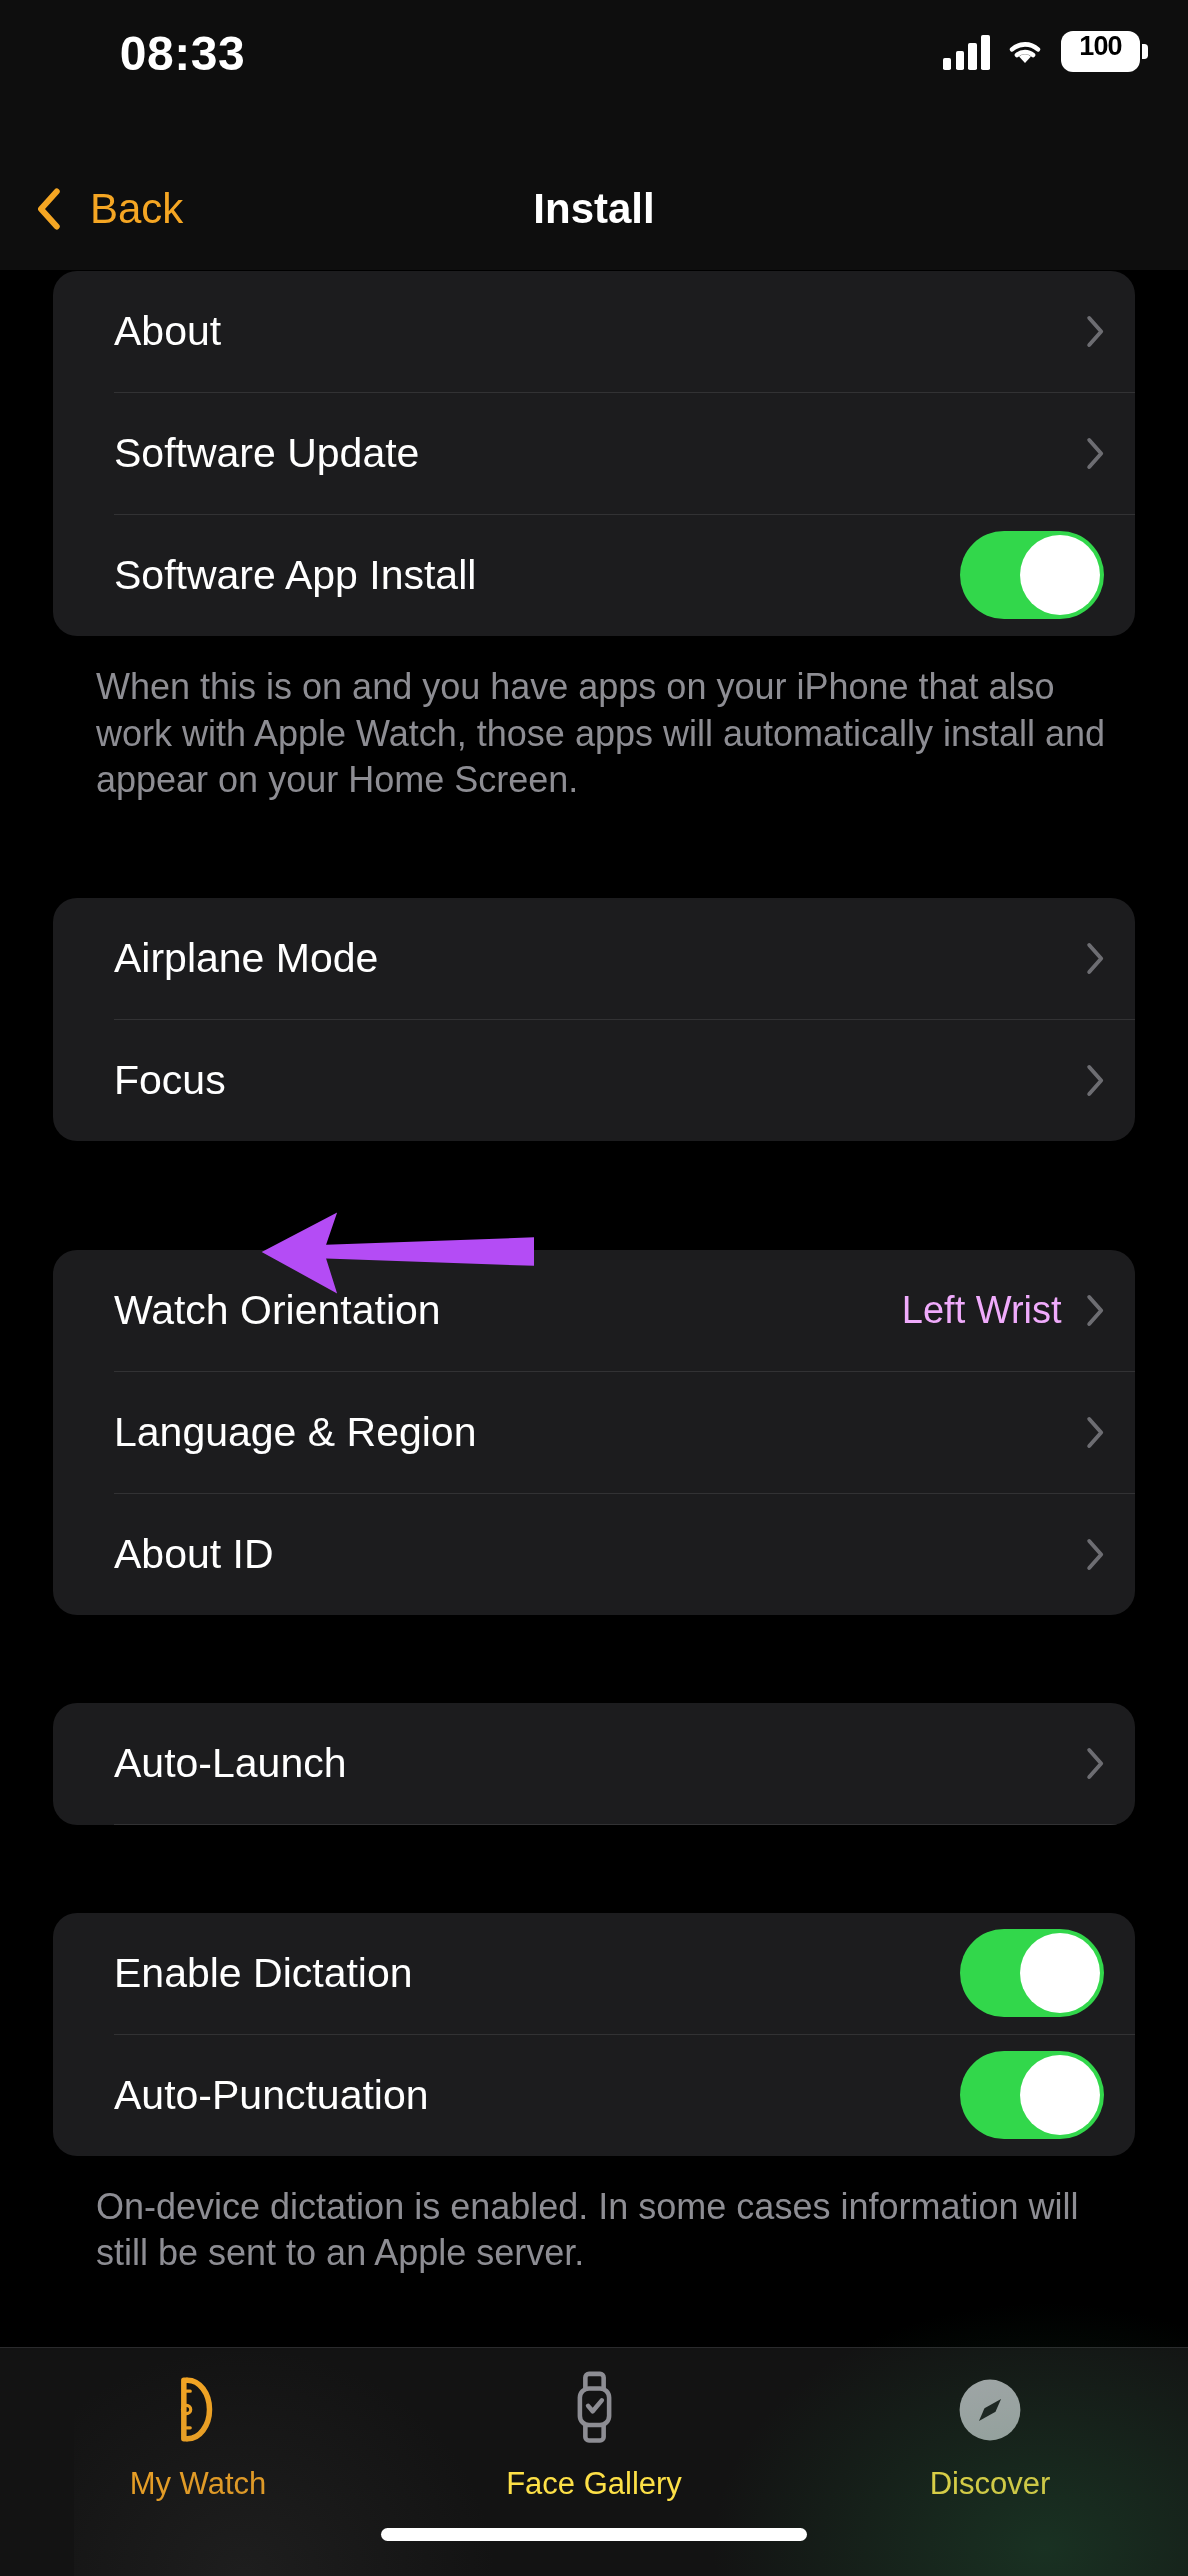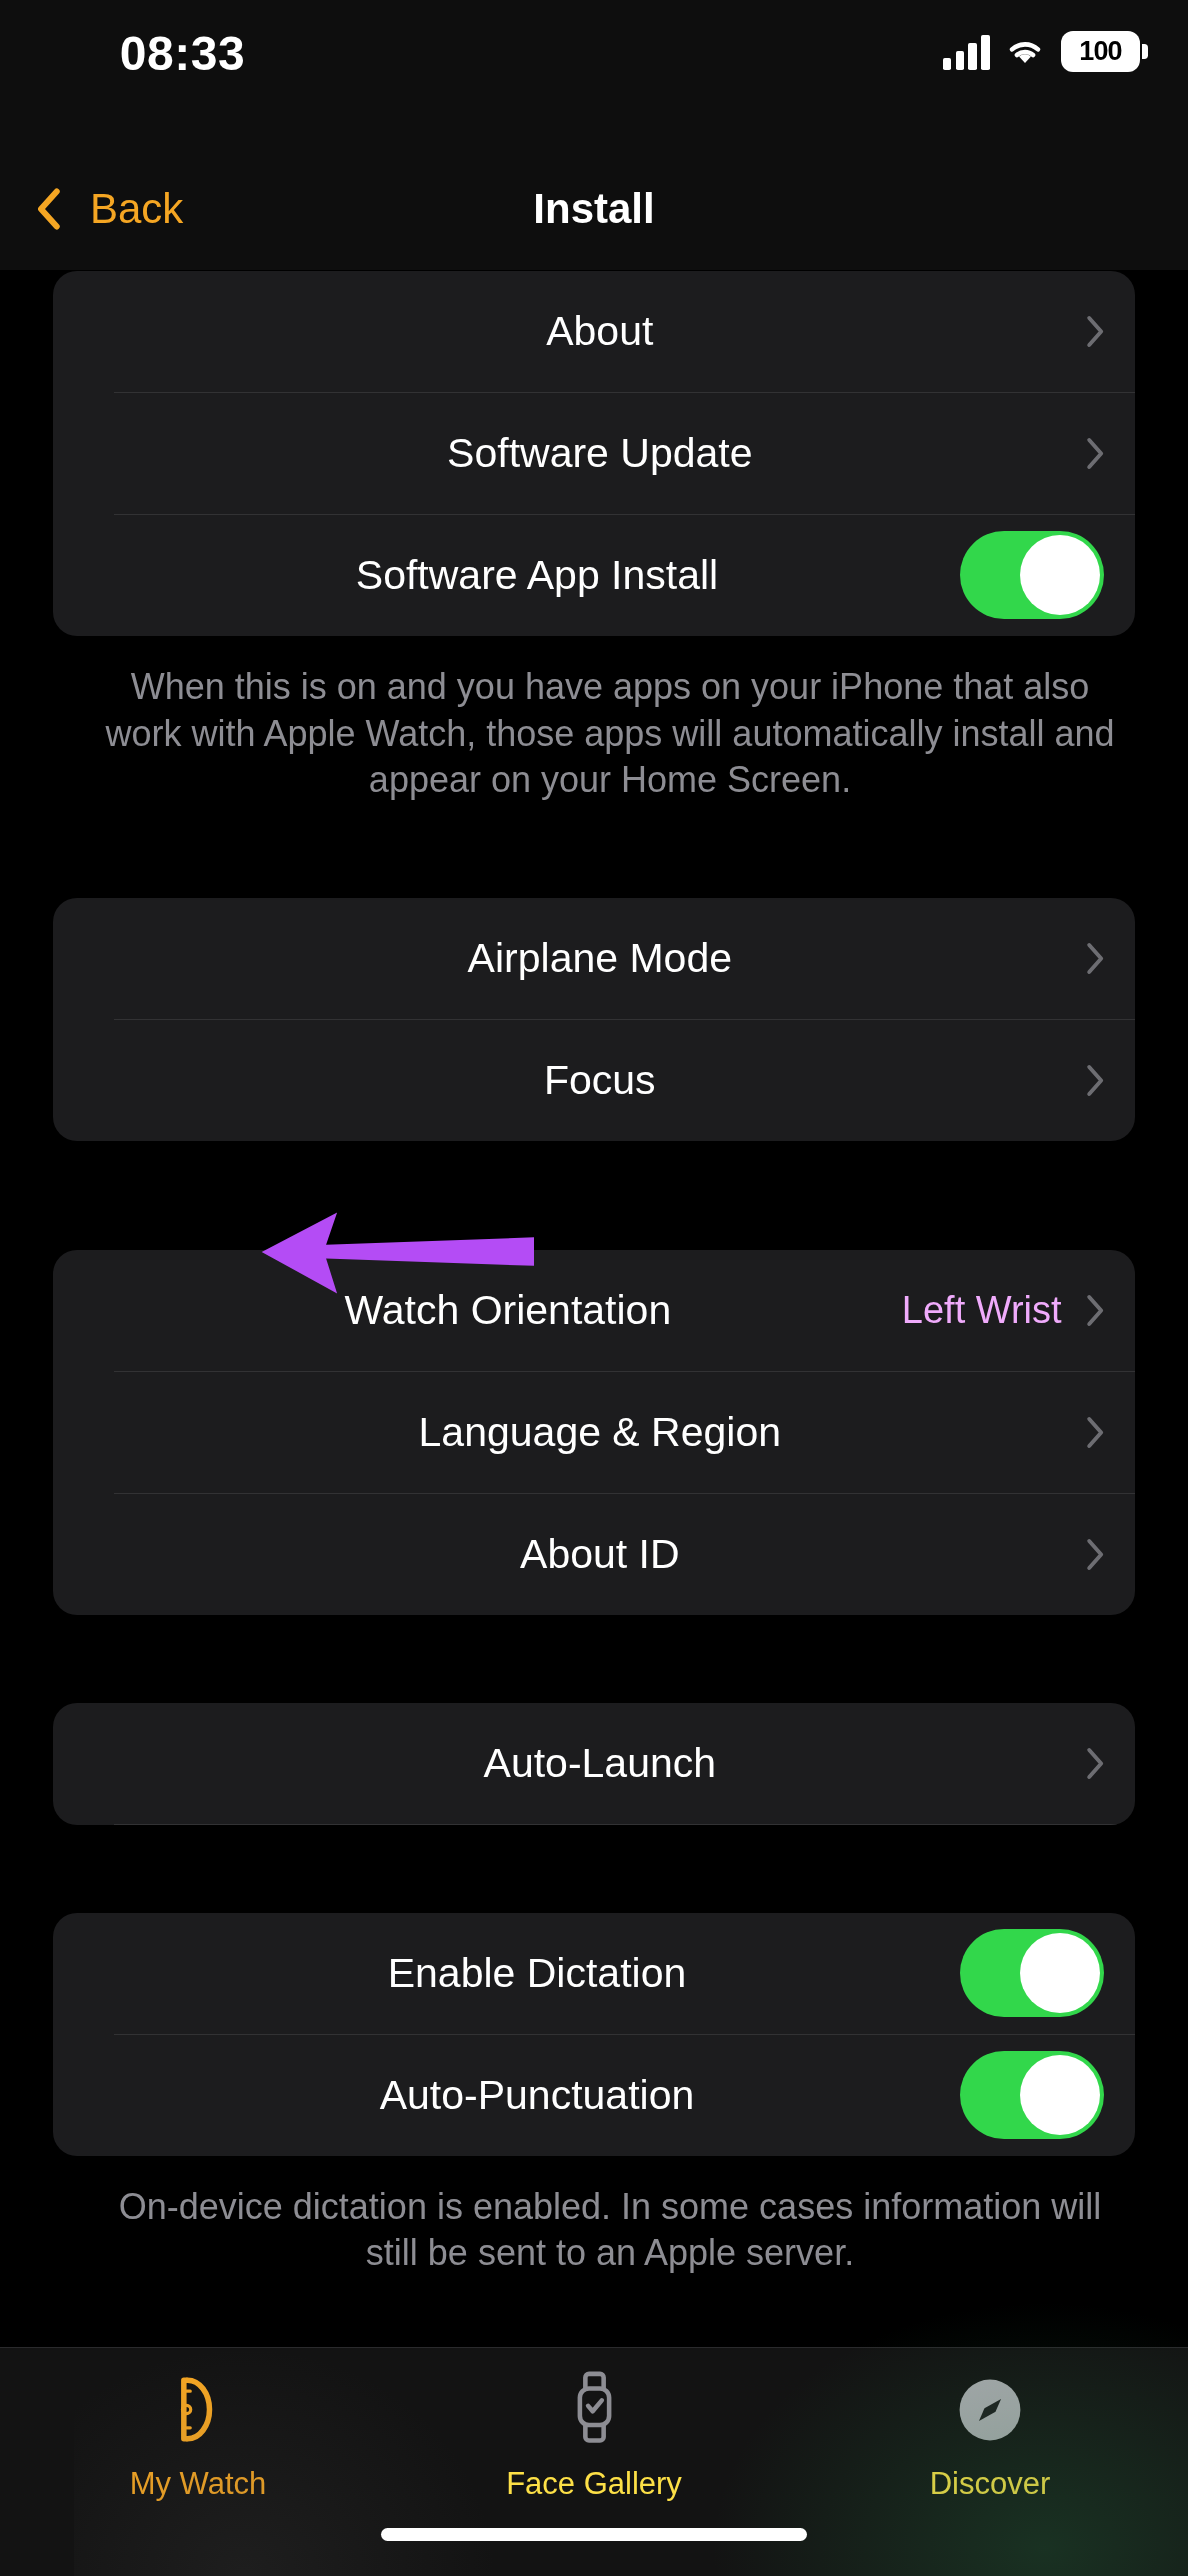--- a/index.html
+++ b/index.html
@@ -28,21 +28,21 @@
   }
   .sig{ display:flex; align-items:flex-end; gap:4.6px; height:37px; }
   .sig i{ display:block; width:8.3px; background:#fff; border-radius:1.8px; }
   .sig i:nth-child(1){ height:12px; }
   .sig i:nth-child(2){ height:19.3px; }
   .sig i:nth-child(3){ height:27px; }
   .sig i:nth-child(4){ height:35px; }
   .wifi{ width:42px; height:33px; }
   .batt{
     position:relative; width:79px; height:41px; background:#fff; border-radius:12px;
-    display:flex; align-items:center; justify-content:center;
+    display:flex; align-items:flex-start; justify-content:center;
   }
   .batt span{ color:#000; font-size:27px; font-weight:bold; letter-spacing:-0.9px; }
   .batt::after{
     content:""; position:absolute; right:-8.3px; top:13px;
     width:6.4px; height:14.7px; background:#fff; border-radius:0 3.7px 3.7px 0;
   }
 
   
   .navbar{
     position:absolute; top:147px; left:0; width:1188px; height:123px;
@@ -56,21 +56,21 @@
   .nav-back .lbl{ color:#F5A623; font-size:42px; }
   .nav-title{
     position:absolute; left:0; top:0; width:1188px; height:123px;
     display:flex; align-items:center; justify-content:center;
     color:#fff; font-size:42px; font-weight:bold;
   }
 
   
   .content{
     position:absolute; top:271px; left:0; width:1188px; height:2076px;
-    background:#000; overflow:hidden;text-align:center;
+    background:#000; overflow:hidden;
   }
   .card{
     margin:0 53px; background:#1c1c1e; border-radius:24px; overflow:hidden;
   }
   .row{
     position:relative; height:121px; display:flex; align-items:center;
     padding-left:61px; padding-right:31px;
   }
   .row .title{ color:#fff; font-size:41px; flex:1 1 auto; white-space:nowrap; }
   .row .value{ color:#f0abfc; font-size:38px; margin-right:24px; white-space:nowrap; }

